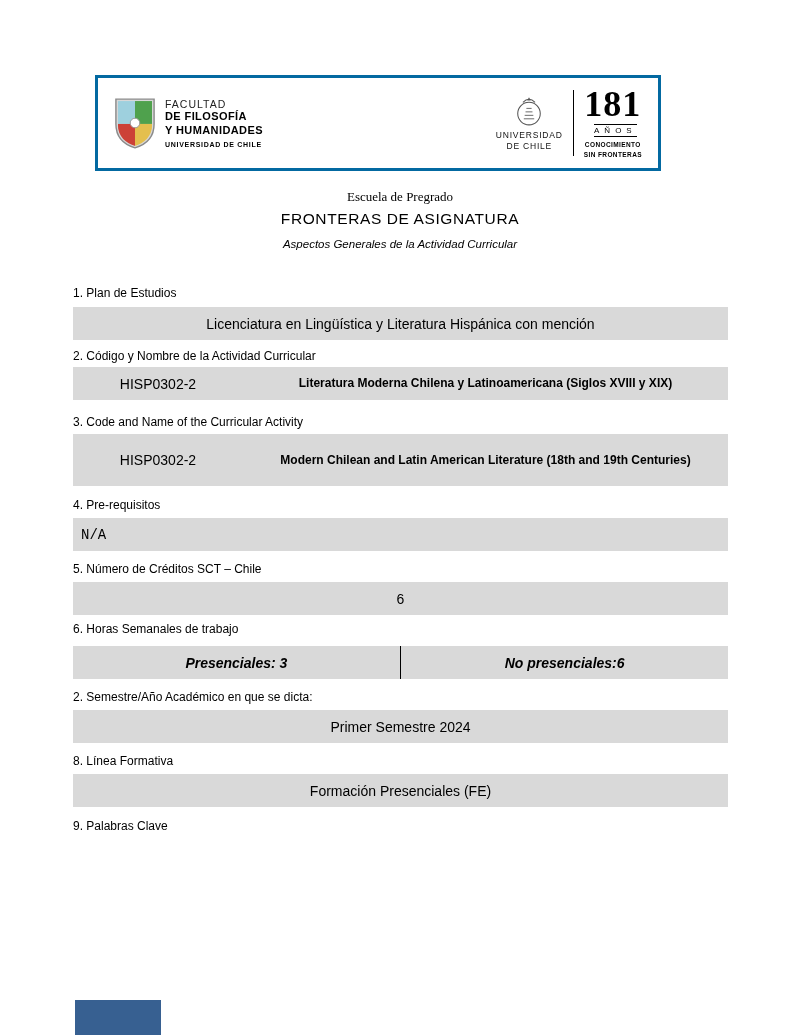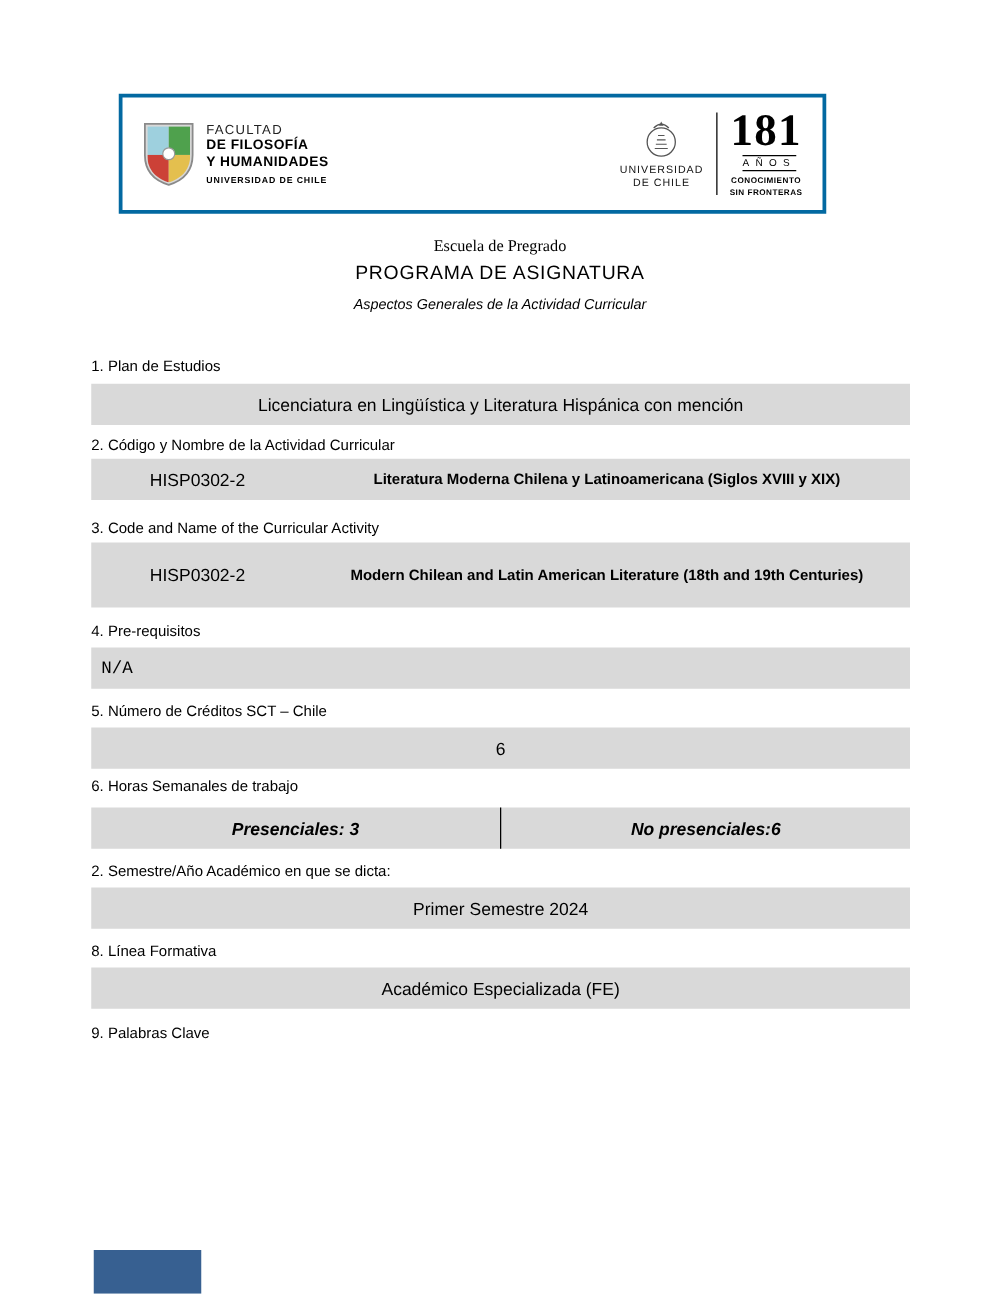--- a/index.html
+++ b/index.html
@@ -115,21 +115,21 @@
       <div class="anni-col">
         <div class="anni-num">181</div>
         <div class="anni-anos">AÑOS</div>
         <div class="anni-slog">CONOCIMIENTO</div>
         <div class="anni-slog">SIN FRONTERAS</div>
       </div>
     </div>
   </div>
 
   <div class="t-escuela">Escuela de Pregrado</div>
-  <div class="t-programa">PROGRAMA DE ASIGNATURA</div>
+  <div class="t-programa">FRONTERAS DE ASIGNATURA</div>
   <div class="t-aspectos">Aspectos Generales de la Actividad Curricular</div>
 
   <div class="flabel" style="top:286px">1. Plan de Estudios</div>
   <div class="gbox center" style="top:307px">Licenciatura en Lingüística y Literatura Hispánica con mención</div>
 
   <div class="flabel" style="top:349px">2. Código y Nombre de la Actividad Curricular</div>
   <div class="gbox" style="top:367px">
     <div class="code-cell">HISP0302-2</div>
     <div class="name-cell">Literatura Moderna Chilena y Latinoamericana (Siglos XVIII y XIX)</div>
   </div>
@@ -150,19 +150,19 @@
   <div class="gbox" style="top:646px">
     <div class="split-cell">Presenciales: 3</div>
     <div class="vdiv"></div>
     <div class="split-cell">No presenciales:6</div>
   </div>
 
   <div class="flabel" style="top:690px">2. Semestre/Año Académico en que se dicta:</div>
   <div class="gbox center" style="top:710px">Primer Semestre 2024</div>
 
   <div class="flabel" style="top:754px">8. Línea Formativa</div>
-  <div class="gbox center" style="top:774px">Académico Especializada (FE)</div>
+  <div class="gbox center" style="top:774px">Formación Presenciales (FE)</div>
 
   <div class="flabel" style="top:819px">9. Palabras Clave</div>
 
   <div class="blue-cut"></div>
 
 </div>
 
 </body></html>

